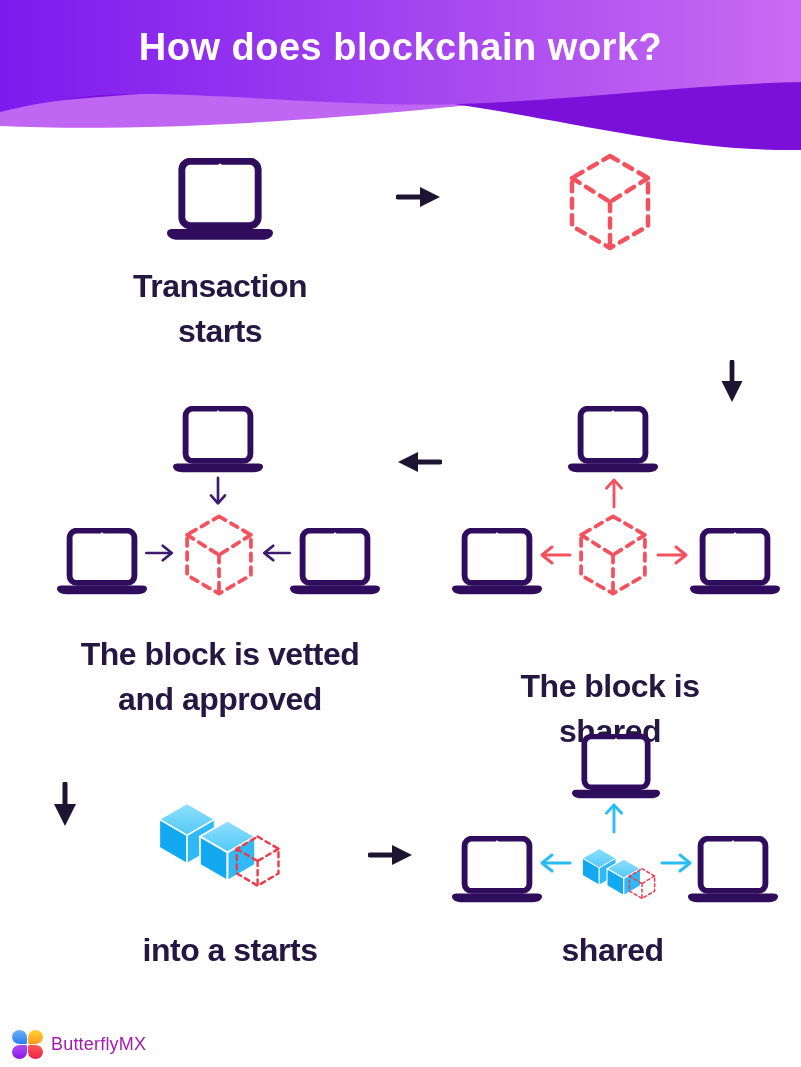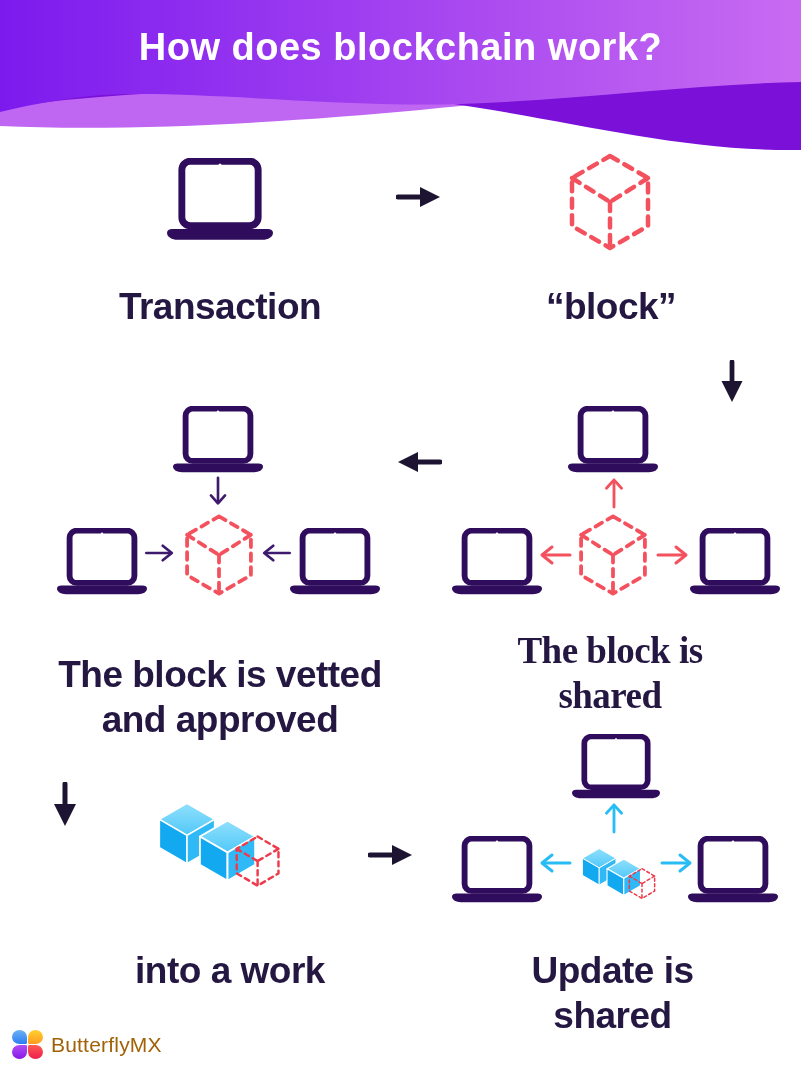--- a/index.html
+++ b/index.html
@@ -7,39 +7,39 @@
     position:relative;width:801px;height:1067px;background:#fff;overflow:hidden;
     font-family:"Liberation Sans", sans-serif;
   }
   .abs{position:absolute;}
   .header-svg{left:0;top:0;width:801px;height:156px;}
   .title{
     left:0;top:26px;width:801px;text-align:center;color:#fff;
     font-size:38px;font-weight:700;letter-spacing:.5px;line-height:42px;
   }
   .caption{
-    text-align:center;font-weight:700;font-size:37px;line-height:45px;
-    color:var(--caption-text,#241742);letter-spacing:-.5px;margin-top:20px;
+    text-align:center;font-weight:700;font-size:32px;line-height:45px;
+    color:var(--caption-text,#241742);letter-spacing:-.5px;
   }
   .icon svg{display:block;width:100%;height:100%;}
   .laptop{color:var(--laptop,#2f0c5c);}
   .dashed{color:var(--dashed-block,#f4515e);}
   .solidarrow{color:var(--solid-arrow,#1d1432);}
   .parrow{color:var(--network-arrow-purple,#3d1a6e);}
   .rarrow{color:var(--network-arrow-red,#f4515e);}
   .carrow{color:var(--network-arrow-cyan,#27bdf4);}
   
   .footer{left:12px;top:1030px;display:flex;align-items:center;gap:8px;}
   .bfly{display:grid;grid-template-columns:15px 15px;grid-template-rows:14px 14px;gap:1px;}
   .bfly span{display:block;}
   .w-tl{border-radius:60% 60% 10% 60%;background:linear-gradient(180deg,#6db1f7,#2e7df2);}
   .w-tr{border-radius:60% 60% 60% 10%;background:linear-gradient(180deg,#ffd02f,#ff9b21);}
   .w-bl{border-radius:60% 10% 60% 60%;background:linear-gradient(180deg,#b14df3,#8718e8);}
   .w-br{border-radius:10% 60% 60% 60%;background:linear-gradient(180deg,#ff5b52,#ee1d4e);}
-  .brand{font-size:21px;font-weight:500;color:#a16207;letter-spacing:.2px;}
+  .brand{font-size:18px;font-weight:500;color:#a21caf;letter-spacing:.2px;}
 </style>
 </head>
 <body>
 
 <div class="canvas">
 
   <svg class="abs header-svg" viewBox="0 0 801 156" preserveAspectRatio="none" aria-hidden="true">
     <defs>
       <linearGradient id="hg" x1="0" y1="0" x2="1" y2="0">
         <stop offset="0" stop-color="#7c1aee"></stop>
@@ -69,23 +69,23 @@
       <svg viewBox="0 0 88 100">
         <g fill="none" stroke="currentColor" stroke-width="4.5" stroke-dasharray="9 7.5" stroke-linecap="round" stroke-linejoin="round">
           <polygon points="44,4 82,26 82,74 44,96 6,74 6,26"></polygon>
           <path d="M6 26 L44 50 M82 26 L44 50 M44 50 L44 96"></path>
         </g>
       </svg>
     </div>
 
   <div class="abs caption" style="left:70px;top:264px;width:300px;">
     <div>Transaction</div>
+    <div>starts</div>
   </div>
   <div class="abs caption" style="left:455px;top:264px;width:312px;">
-    <div>“block”</div>
   </div>
 
   <div class="abs icon solidarrow" style="left:719px;top:360px;width:26px;height:44px;">
       <svg viewBox="0 0 26 46">
         <path d="M13 2 V24" stroke="currentColor" stroke-width="5" stroke-linecap="round" fill="none"></path>
         <polygon points="2,22 13,44 24,22" fill="currentColor"></polygon>
       </svg>
     </div>
 
   <div class="abs icon laptop" style="left:568px;top:406px;width:90px;height:68px;">
@@ -200,21 +200,21 @@
         <rect x="14" y="3" width="72" height="60" rx="8" fill="#fff" stroke="currentColor" stroke-width="6.5"></rect>
         <circle cx="50" cy="6.5" r="1.4" fill="#fff"></circle>
         <path d="M5 66 H95 C98 66 100 67.5 100 69.5 C100 73.5 95.5 76 90 76 H10 C4.5 76 0 73.5 0 69.5 C0 67.5 2 66 5 66 Z" fill="currentColor"></path>
       </svg>
     </div>
 
   <div class="abs caption" style="left:20px;top:632px;width:400px;">
     <div>The block is vetted</div>
     <div>and approved</div>
   </div>
-  <div class="abs caption" style="left:460px;top:608px;width:300px;font-family:Liberation Serif, serif;">
+  <div class="abs caption" style="left:460px;top:664px;width:300px;">
     <div>The block is</div>
     <div>shared</div>
   </div>
 
   <div class="abs icon solidarrow" style="left:52px;top:782px;width:26px;height:46px;">
       <svg viewBox="0 0 26 46">
         <path d="M13 2 V24" stroke="currentColor" stroke-width="5" stroke-linecap="round" fill="none"></path>
         <polygon points="2,22 13,44 24,22" fill="currentColor"></polygon>
       </svg>
     </div>
@@ -309,24 +309,23 @@
     </div>
   <div class="abs icon laptop" style="left:688px;top:836px;width:90px;height:68px;">
       <svg viewBox="0 0 100 78" preserveAspectRatio="none">
         <rect x="14" y="3" width="72" height="60" rx="8" fill="#fff" stroke="currentColor" stroke-width="6.5"></rect>
         <circle cx="50" cy="6.5" r="1.4" fill="#fff"></circle>
         <path d="M5 66 H95 C98 66 100 67.5 100 69.5 C100 73.5 95.5 76 90 76 H10 C4.5 76 0 73.5 0 69.5 C0 67.5 2 66 5 66 Z" fill="currentColor"></path>
       </svg>
     </div>
 
   <div class="abs caption" style="left:10px;top:928px;width:440px;">
-    <div>into a work</div>
+    <div>into a starts</div>
   </div>
   <div class="abs caption" style="left:470px;top:928px;width:285px;">
-    <div>Update is</div>
     <div>shared</div>
   </div>
 
   <div class="abs footer">
     <div class="bfly">
       <span class="w-tl"></span>
       <span class="w-tr"></span>
       <span class="w-bl"></span>
       <span class="w-br"></span>
     </div>

